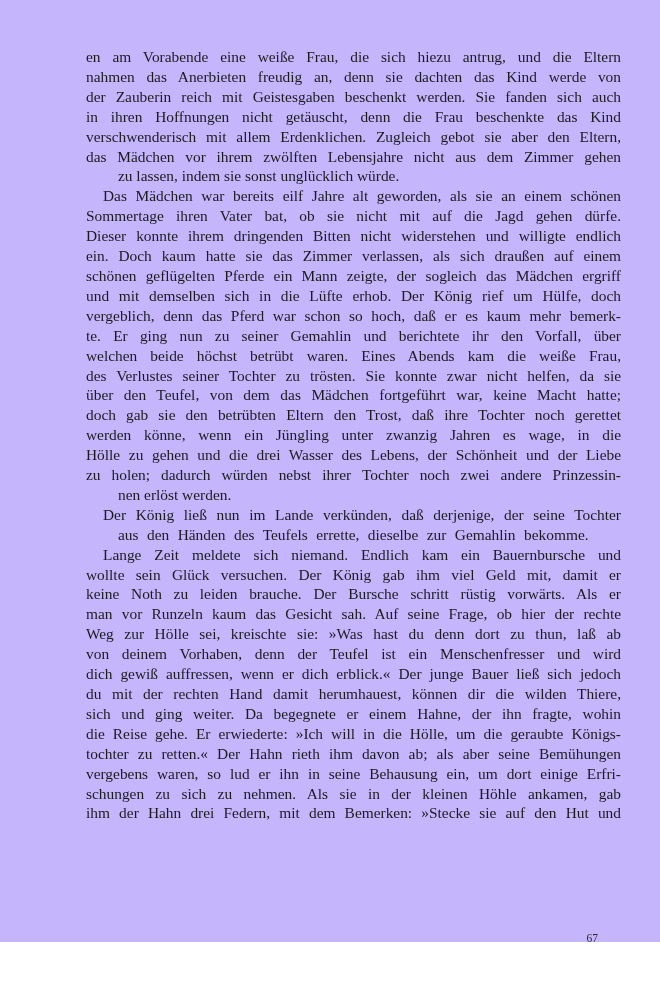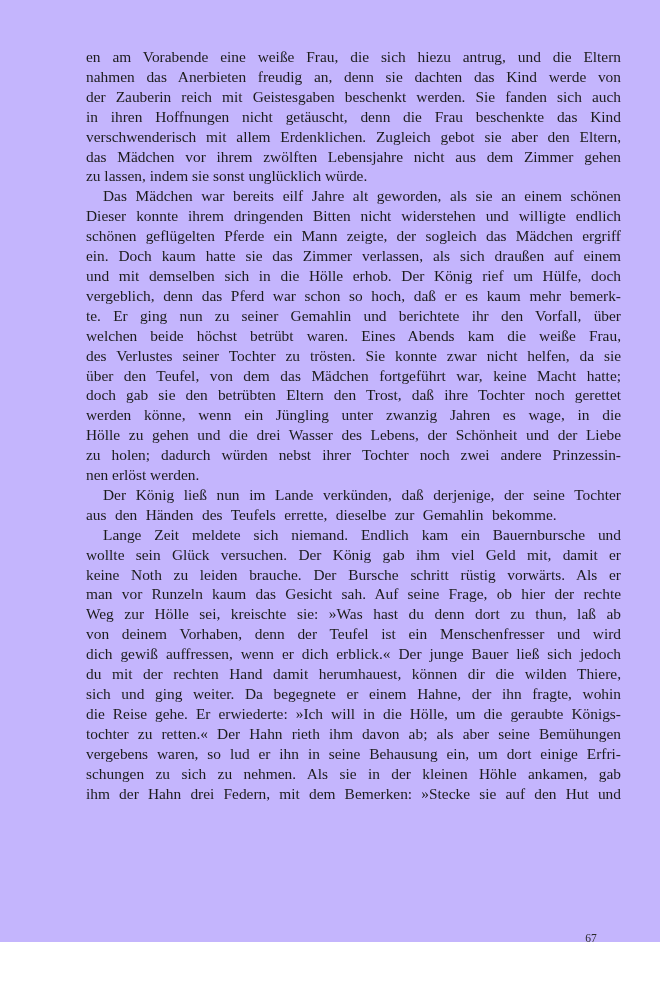--- a/index.html
+++ b/index.html
@@ -25,55 +25,57 @@
     line-height: 19.9px;
     overflow: hidden;
   }
   .line {
     text-align: justify;
     text-align-last: justify;
     white-space: normal;
   }
   .line.endline {
     text-align-last: left;
+    margin-left: 32px;
   }
   .line.indent {
     text-indent: 17px;
   }
   .line.stretch {
     word-spacing: 0.30em;
   }
   .folio {
     position: absolute;
-    left: 572px;
+    left: 560px;
     top: 931px;
     width: 38px;
-    text-align: center;
+    text-align: right;
     font-size: 11.5px;
     line-height: 14px;
     color: #2a2a2a;
   }
 </style>
 </head>
 <body>
 
 <div class="page">
   <div class="text-block">
       <div class="line">en am Vorabende eine weiße Frau, die sich hiezu antrug, und die Eltern</div>
       <div class="line">nahmen das Anerbieten freudig an, denn sie dachten das Kind werde von</div>
       <div class="line">der Zauberin reich mit Geistesgaben beschenkt werden. Sie fanden sich auch</div>
       <div class="line">in ihren Hoffnungen nicht getäuscht, denn die Frau beschenkte das Kind</div>
       <div class="line">verschwenderisch mit allem Erdenklichen. Zugleich gebot sie aber den Eltern,</div>
       <div class="line">das Mädchen vor ihrem zwölften Lebensjahre nicht aus dem Zimmer gehen</div>
       <div class="line endline">zu lassen, indem sie sonst unglücklich würde.</div>
       <div class="line indent">Das Mädchen war bereits eilf Jahre alt geworden, als sie an einem schönen</div>
+      <div class="line">Sommertage ihren Vater bat, ob sie nicht mit auf die Jagd gehen dürfe.</div>
       <div class="line">Dieser konnte ihrem dringenden Bitten nicht widerstehen und willigte endlich</div>
+      <div class="line">ein. Doch kaum hatte sie das Zimmer verlassen, als sich draußen auf einem</div>
       <div class="line">schönen geflügelten Pferde ein Mann zeigte, der sogleich das Mädchen ergriff</div>
-      <div class="line">ein. Doch kaum hatte sie das Zimmer verlassen, als sich draußen auf einem</div>
-      <div class="line">und mit demselben sich in die Hölle erhob. Der König rief um Hülfe, doch</div>
+      <div class="line">und mit demselben sich in die Lüfte erhob. Der König rief um Hülfe, doch</div>
       <div class="line">vergeblich, denn das Pferd war schon so hoch, daß er es kaum mehr bemerk-</div>
       <div class="line">te. Er ging nun zu seiner Gemahlin und berichtete ihr den Vorfall, über</div>
       <div class="line">welchen beide höchst betrübt waren. Eines Abends kam die weiße Frau,</div>
       <div class="line">des Verlustes seiner Tochter zu trösten. Sie konnte zwar nicht helfen, da sie</div>
       <div class="line">über den Teufel, von dem das Mädchen fortgeführt war, keine Macht hatte;</div>
       <div class="line">doch gab sie den betrübten Eltern den Trost, daß ihre Tochter noch gerettet</div>
       <div class="line">werden könne, wenn ein Jüngling unter zwanzig Jahren es wage, in die</div>
       <div class="line">Hölle zu gehen und die drei Wasser des Lebens, der Schönheit und der Liebe</div>
       <div class="line">zu holen; dadurch würden nebst ihrer Tochter noch zwei andere Prinzessin-</div>
       <div class="line endline">nen erlöst werden.</div>

